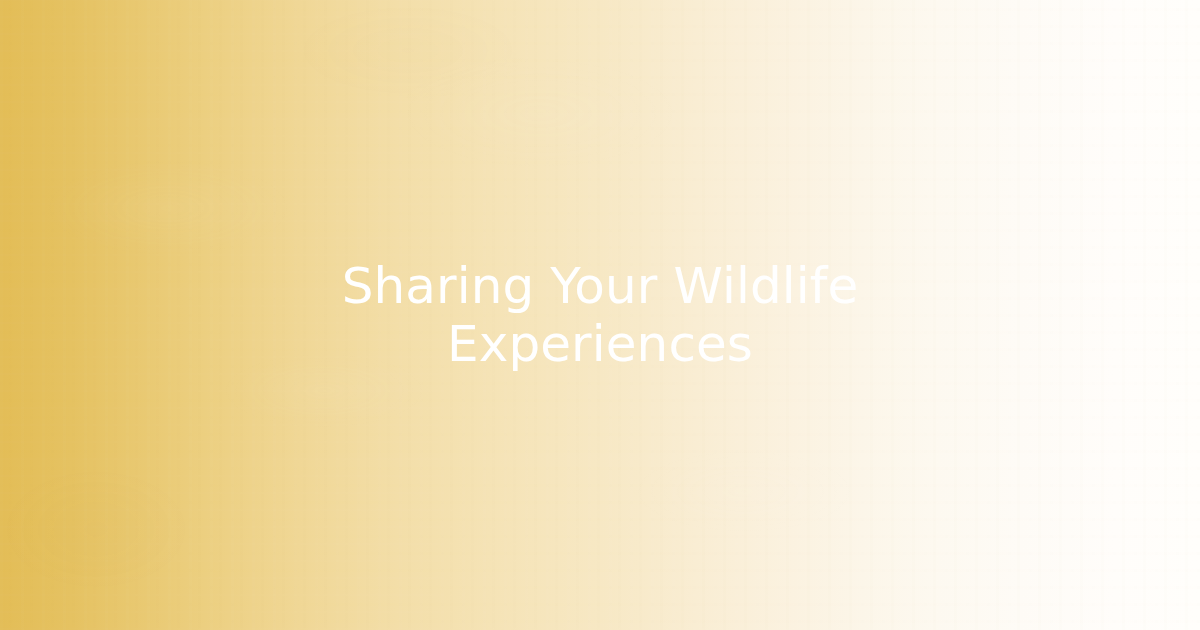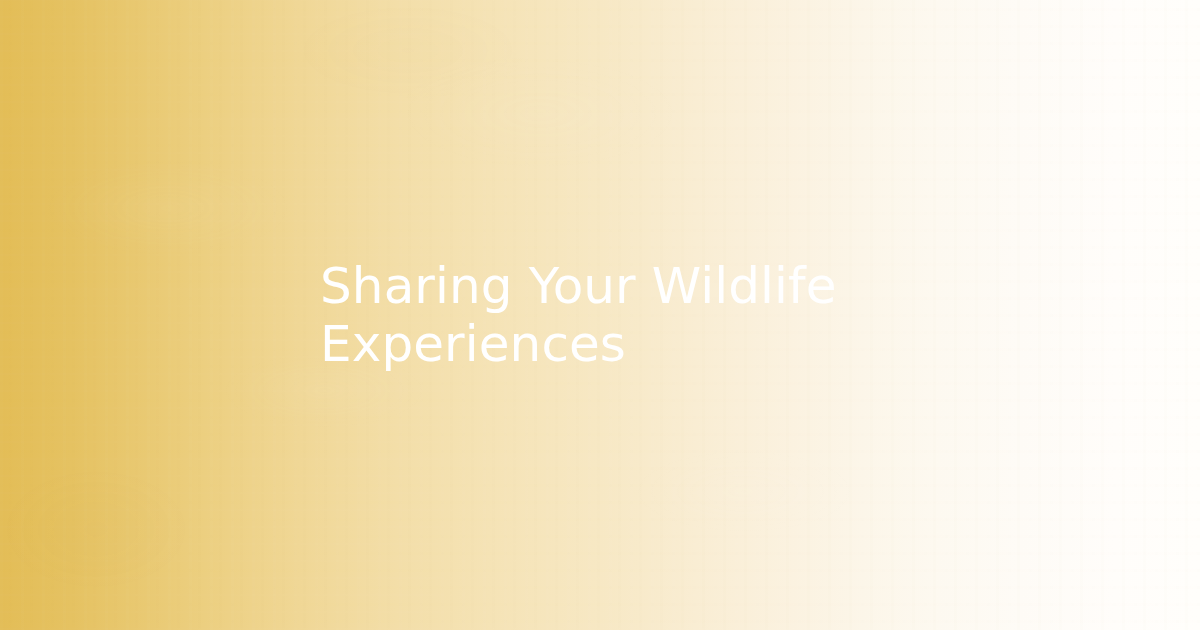--- a/index.html
+++ b/index.html
@@ -124,21 +124,21 @@
     display: flex;
     align-items: center;
     justify-content: center;
     padding: 0 40px;
     box-sizing: border-box;
   }
 
   .banner-title {
     margin: 0;
     max-width: 560px;
-    text-align: left;
+    text-align: center;
     color: #ffffff;
     font-family: "DejaVu Sans", "Liberation Sans", sans-serif;
     font-size: 50px;
     font-weight: 400;
     line-height: 1.16;
     letter-spacing: 0.1px;
     white-space: normal;
     word-wrap: break-word;
   }
 </style>

